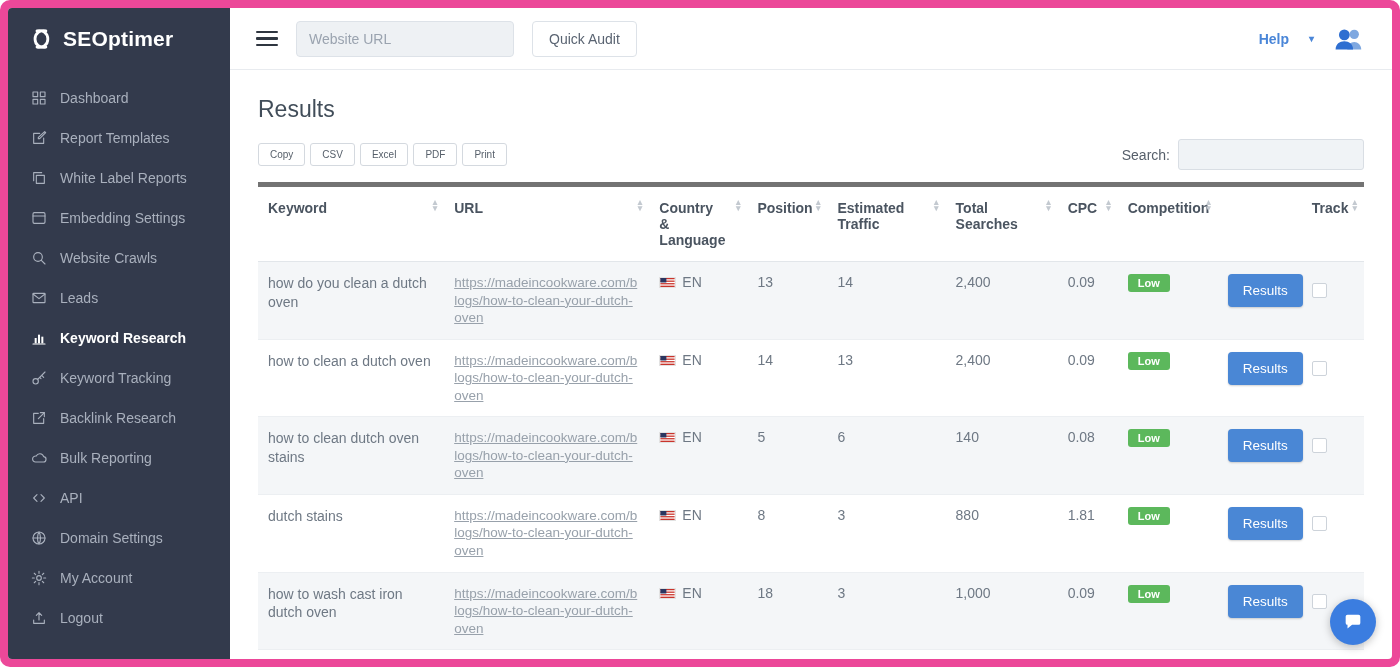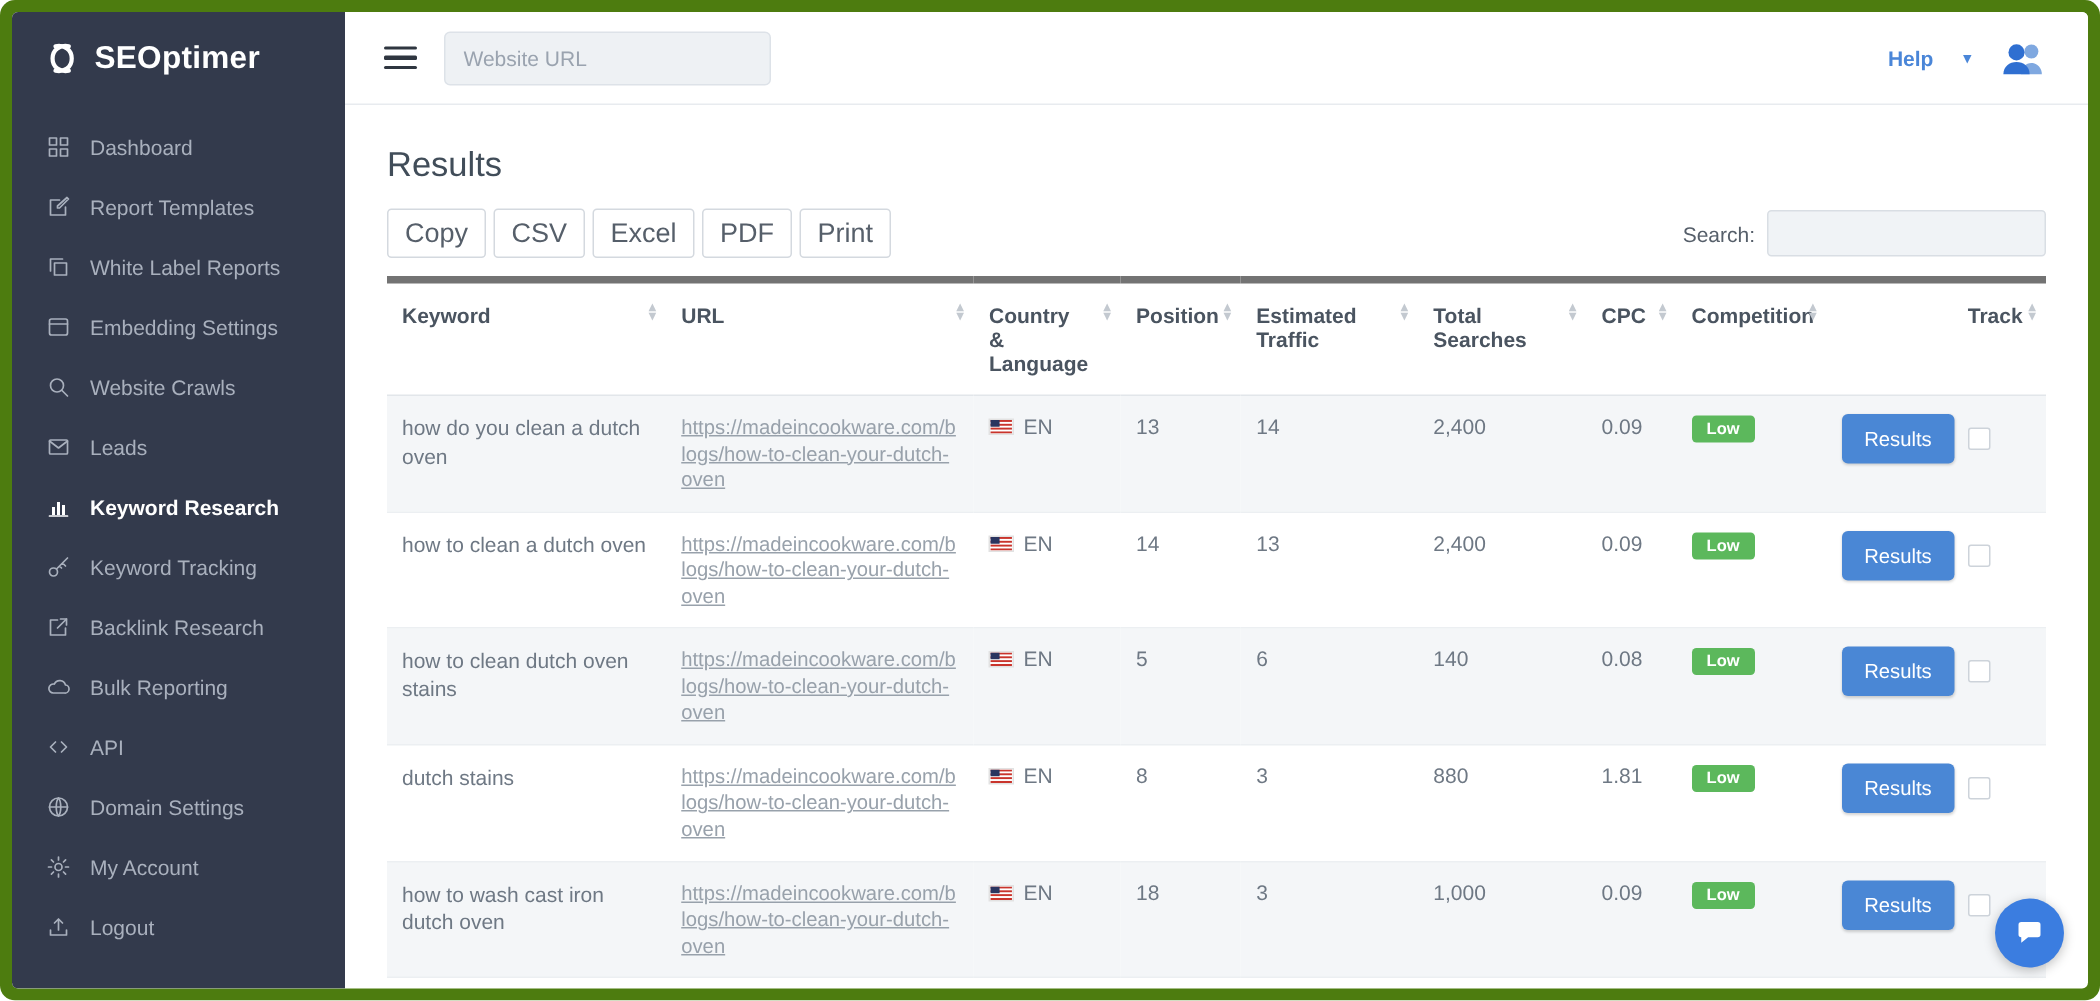--- a/index.html
+++ b/index.html
@@ -1,18 +1,18 @@
 <!DOCTYPE html>
 <html><head>
 <meta charset="utf-8">
 <style>
   * { box-sizing: border-box; margin: 0; padding: 0; }
   html,body { width:1400px; height:667px; }
   body { font-family: "Liberation Sans", sans-serif; background:#fff; }
-  .frame { width:1400px; height:667px; background:#4d7c0f; padding:8px; border-radius:10px; }
+  .frame { width:1400px; height:667px; background:#ec4899; padding:8px; border-radius:10px; }
   .app { position:relative; display:flex; width:100%; height:100%; background:#fff; border-radius:4px; overflow:hidden; }
 
   
   .sidebar { width:222px; min-width:222px; background:#333a4c; color:#a9b0bd; display:flex; flex-direction:column; }
   .logo { height:62px; display:flex; align-items:center; gap:9px; padding-left:20px; color:#fff; }
   .logo-mark svg { display:block; }
   .logo-text { font-size:21px; font-weight:bold; letter-spacing:.2px; }
   .menu { padding-top:8px; }
   .side-item { height:40px; display:flex; align-items:center; gap:13px; padding-left:22px; font-size:14px; cursor:pointer; }
   .side-item.active { color:#fff; font-weight:bold; }
@@ -31,21 +31,21 @@
   .top-spacer { flex:1; }
   .help-link { color:#4a86d8; font-size:14px; font-weight:bold; cursor:pointer; display:flex; align-items:center; gap:20px; }
   .help-link .caret { font-size:10px; }
   .avatar { cursor:pointer; display:flex; align-items:center; }
 
   
   .content { flex:1; overflow:hidden; padding:26px 28px 0 28px; }
   .page-title { font-size:23px; color:#414d59; font-weight:normal; margin-bottom:16px; }
   .toolbar { display:flex; align-items:center; justify-content:space-between; margin-bottom:12px; }
   .export-group { display:flex; gap:5px; }
-  .export-btn { padding:5px 11px; font-size:18px; color:#565f6a; background:#fff; border:1px solid #d4d9df; border-radius:3px; cursor:pointer; font-family:"Liberation Sans",sans-serif; }
+  .export-btn { padding:5px 11px; font-size:10px; color:#565f6a; background:#fff; border:1px solid #d4d9df; border-radius:3px; cursor:pointer; font-family:"Liberation Sans",sans-serif; }
   .search-area { display:flex; align-items:center; gap:8px; }
   .search-label { font-size:14px; color:#565f6a; }
   .search-input { width:186px; height:31px; background:#f0f3f6; border:1px solid #d9dee4; border-radius:3px; padding:0 8px; font-size:14px; color:#4a5460; font-family:"Liberation Sans",sans-serif; }
 
   
   table { width:100%; border-collapse:collapse; table-layout:fixed; }
   thead th { position:relative; text-align:left; font-size:14px; font-weight:bold; color:#4a5460; padding:13px 24px 13px 10px; border-top:5px solid #737373; border-bottom:1px solid #e2e6ea; vertical-align:top; cursor:pointer; }
   .sort { position:absolute; right:7px; top:13px; display:flex; flex-direction:column; line-height:.62; color:#c3c9d0; font-size:9px; }
   tbody td { padding:12px 10px; font-size:14px; color:#6e7884; vertical-align:top; border-bottom:1px solid #eceff2; }
   tbody tr:nth-child(odd) { background:#f4f6f8; }
@@ -212,20 +212,21 @@
     </div>
 
     <div class="main">
       <div class="topbar">
         <div class="hamburger">
             <i></i>
             <i></i>
             <i></i>
           </div>
         <input class="url-input" type="text" placeholder="Website URL" style="">
+        <button class="quick-audit">Quick Audit</button>
         <div class="top-spacer"></div>
         <div class="help-link">
           <span>Help</span>
           <span class="caret">▾</span>
         </div>
         <div class="avatar">
           <svg width="34" height="28" viewBox="0 0 28 24">
               <circle cx="18.5" cy="8" r="4" fill="#7fa8e0"></circle>
               <path d="M12.5 21c0-4 3-6.5 6-6.5s6 2.5 6 6.5z" fill="#7fa8e0"></path>
               <circle cx="10" cy="8.5" r="4.6" fill="#2f6fd1"></circle>

